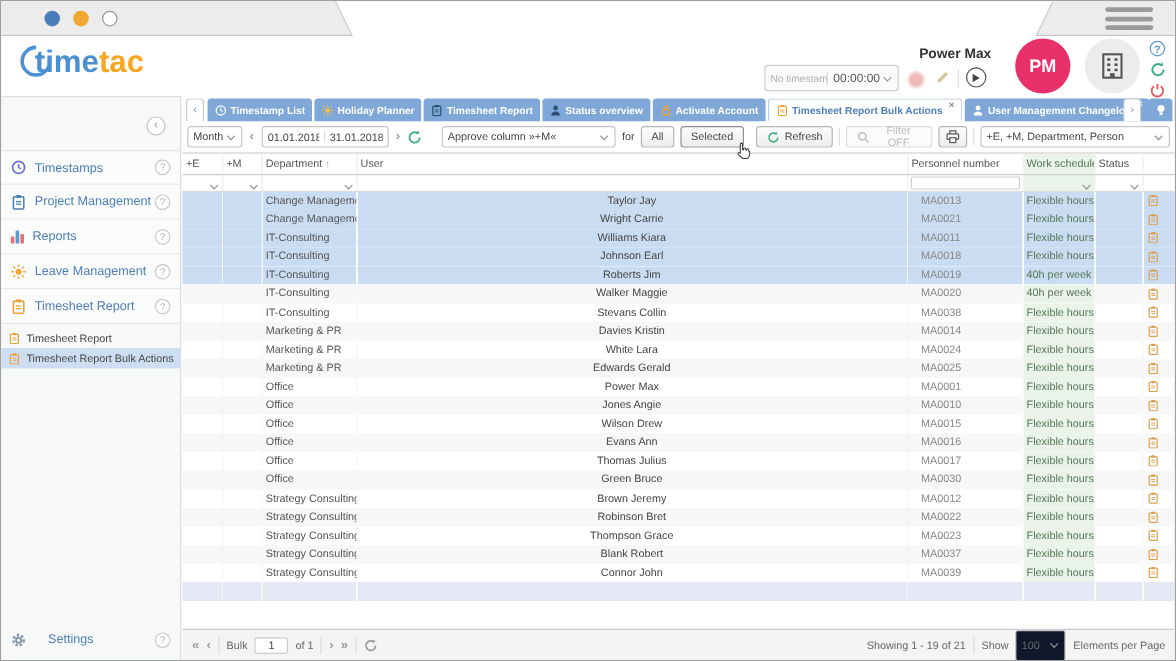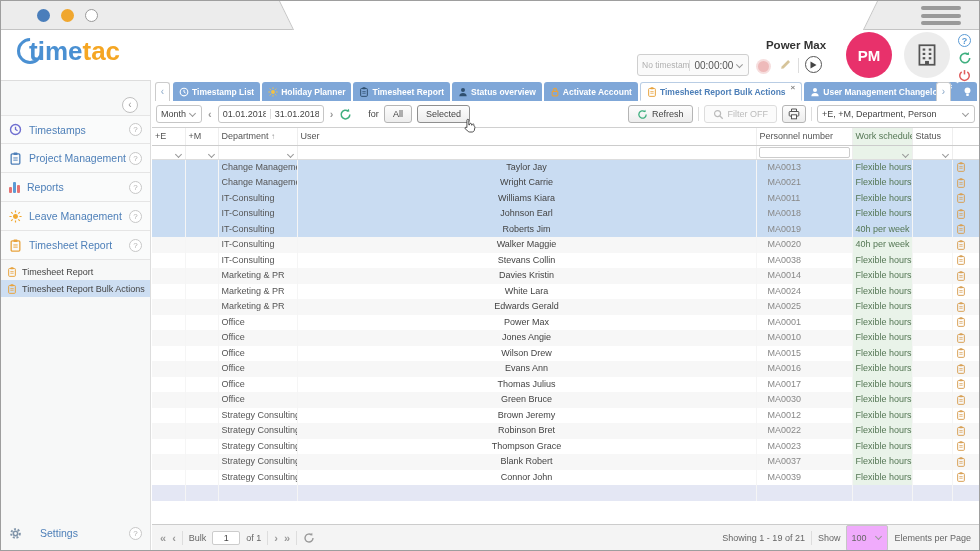--- a/index.html
+++ b/index.html
@@ -36,21 +36,21 @@
   .avatar { position:absolute; left:845px; top:2px; width:46px; height:46px; border-radius:50%; background:#e8316b; color:#fff; font-weight:bold; font-size:15px; display:flex; align-items:center; justify-content:center; cursor:pointer; }
   .bldg { position:absolute; left:903px; top:2px; width:46px; height:46px; border-radius:50%; background:#ececec; display:flex; align-items:center; justify-content:center; cursor:pointer; color:#555; }
   .rcol { position:absolute; left:957px; top:4px; width:18px; }
   .rcol > div { margin-bottom:4px; cursor:pointer; }
   .help-c { width:13px; height:13px; border:1.3px solid #5b9bd5; border-radius:50%; color:#5b9bd5; font-size:9px; font-weight:bold; display:flex; align-items:center; justify-content:center; }
   .rf-g { color:#3faf7f; } .pw-r { color:#e05c5c; }
 
   
   .sb { position:absolute; top:79px; left:0; width:150px; bottom:0; background:#f7f8f8; border-top:1px solid #ddd; border-right:1px solid #ddd; }
   .sb-collapse { position:absolute; top:16px; right:12px; width:16px; height:16px; border:1px solid #c0c0c0; border-radius:50%; color:#999; font-size:10px; line-height:13px; text-align:center; cursor:pointer; background:#fff; }
-  .sb-list { position:absolute; top:34px; left:0; right:0; }
+  .sb-list { position:absolute; top:44px; left:0; right:0; }
   .sb-item { height:29px; display:flex; align-items:center; padding:0 8px; border-bottom:1px solid #e5e5e5; background:#fafbfb; cursor:pointer; }
   .sb-item:first-child { border-top:1px solid #e5e5e5; }
   .sb-item .lbl { color:#4d7fb8; font-size:10.5px; flex:1; margin-left:7px; white-space:nowrap; }
   .q { width:13px; height:13px; border:1px solid #c8c8c8; border-radius:50%; color:#b0b0b0; font-size:8px; line-height:11px; text-align:center; cursor:pointer; background:#fff; flex-shrink:0; }
   .sb-sub { margin-top:3px; }
   .sb-subitem { height:17px; display:flex; align-items:center; padding:0 6px; font-size:9px; color:#444; cursor:pointer; white-space:nowrap; }
   .sb-subitem.on { background:#cddef2; }
   .sb-subitem .si { margin-right:5px; display:flex; }
   .sb-settings { position:absolute; bottom:5px; left:0; right:0; height:24px; display:flex; align-items:center; padding:0 8px; cursor:pointer; }
   .sb-settings .lbl { color:#4d7fb8; font-size:10.5px; flex:1; margin-left:18px; }
@@ -96,21 +96,21 @@
   .grid tr.sum td { background:#e4e7f4 !important; }
   .fchev { float:right; margin-top:5px; }
   .fin { width:100%; height:11px; border:1px solid #ccc; border-radius:2px; background:#fff; }
   .clip-i { display:inline-block; }
   .sort { color:#999; font-size:8px; }
 
   
   .ftr { position:absolute; left:0; right:0; bottom:0; height:26px; background:#f4f4f4; border-top:1px solid #ccc; display:flex; align-items:center; gap:6px; padding:0 8px; font-size:9px; color:#666; }
   .pgbtn { color:#9a9a9a; font-size:11px; font-weight:bold; cursor:pointer; }
   .pg-in { width:28px; height:14px; border:1px solid #ccc; border-radius:2px; text-align:center; font-size:9px; color:#444; font-family:"Liberation Sans",sans-serif; }
-  .sizesel { height:16px; border:1px solid #c6c6c6; border-radius:2px; background:#f0abfc; display:flex; align-items:center; padding:12px 4px; gap:6px; cursor:pointer; }
+  .sizesel { height:16px; border:1px solid #c6c6c6; border-radius:2px; background:#0f172a; display:flex; align-items:center; padding:12px 4px; gap:6px; cursor:pointer; }
   svg.ic { display:block; }
 </style>
 </head>
 <body>
 
 <svg width="0" height="0" style="position:absolute">
   <defs>
     <symbol id="i-clock" viewBox="0 0 12 12">
         <circle cx="6" cy="6" r="4.6" fill="none" stroke="currentColor" stroke-width="1.3"></circle>
         <path d="M6 3.4V6l1.9 1.2" fill="none" stroke="currentColor" stroke-width="1.2"></path>
@@ -394,20 +394,24 @@
         <input style="padding: 0px 4px; border-right: 1px solid rgb(221, 221, 221);" value="01.01.2018">
         <input style="padding: 0px 4px;" value="31.01.2018">
       </div>
       <span class="arr">›</span>
       <span style="color:#3faf7f">
           <svg class="ic" width="13" height="13" viewBox="0 0 12 12">
             <use href="#i-refresh"></use>
           </svg>
         </span>
       <span style="width:6px"></span>
+      <div class="ctl" style="width:150px; justify-content:space-between;">
+        <span>Approve column »+M«</span>
+          <span class="chev"></span>
+      </div>
       <span>for</span>
       <button class="btn">All</button>
       <button class="btn focus">
         <span>Selected</span>
         <svg class="cursor-svg" width="14" height="17" viewBox="0 0 13 16">
             <path d="M4.5 1.2c.5 0 .9.4.9.9v4.4l.5.1.2-.9c.1-.5.6-.8 1.1-.7.4.1.7.4.7.8l.1.9.4.1.3-.7c.2-.4.7-.6 1.1-.4.4.2.6.6.5 1l-.2.8.4.2c.4.2.7.7.6 1.2l-.5 2.6c-.2 1-1.1 1.7-2.1 1.7H6.2c-.6 0-1.2-.3-1.6-.8L2 10.2c-.3-.4-.3-1 .1-1.3.4-.4 1-.4 1.4 0l.1.1V2.1c0-.5.4-.9.9-.9z" fill="#fff" stroke="#333" stroke-width=".8"></path>
           </svg>
       </button>
       <span class="grow"></span>
       <button class="btn">

